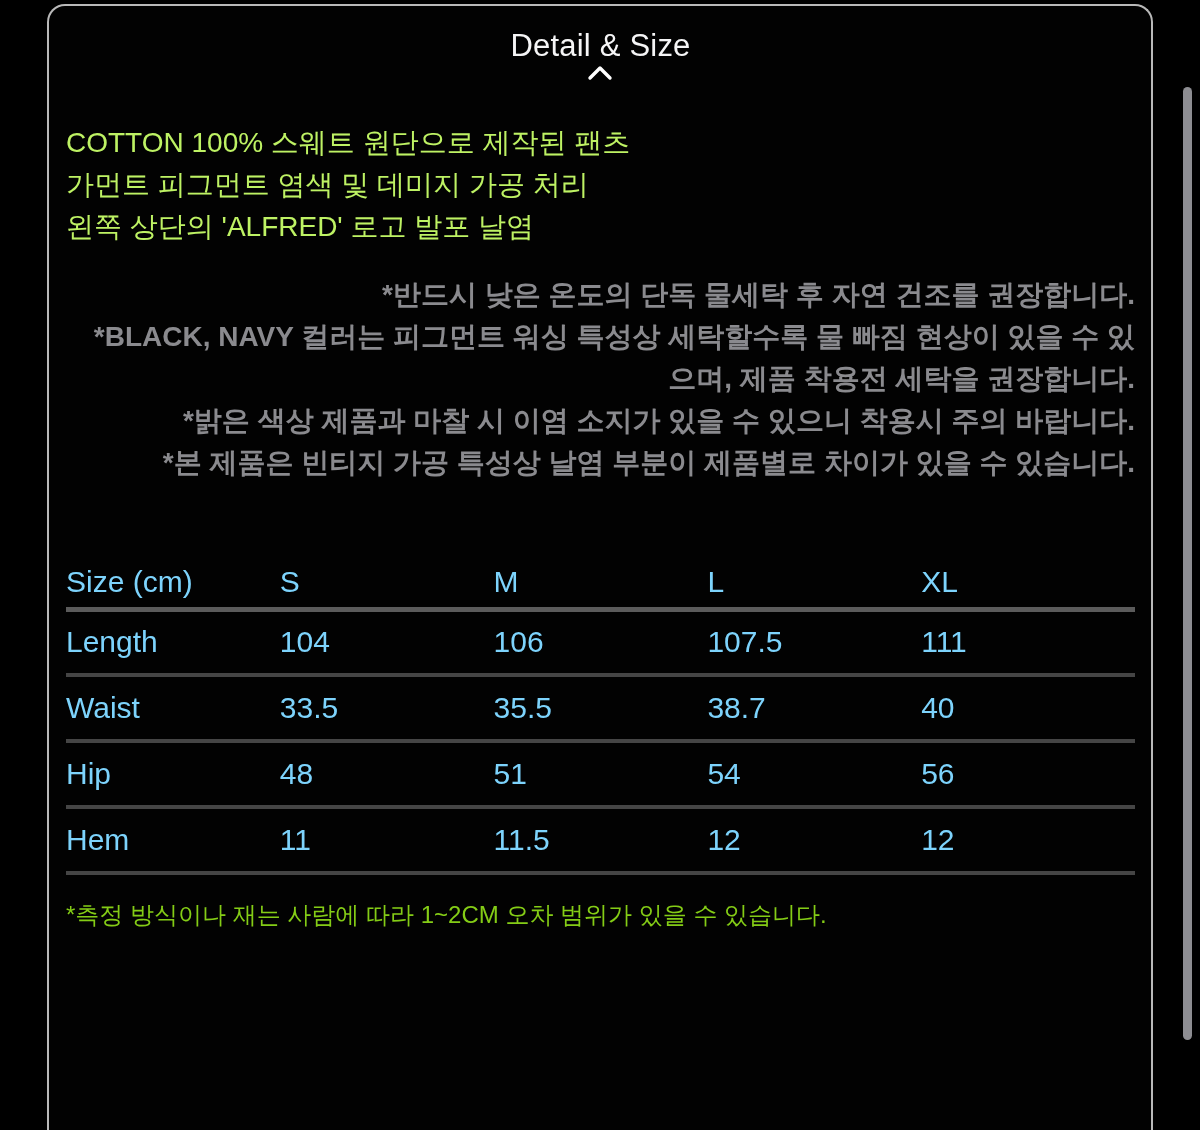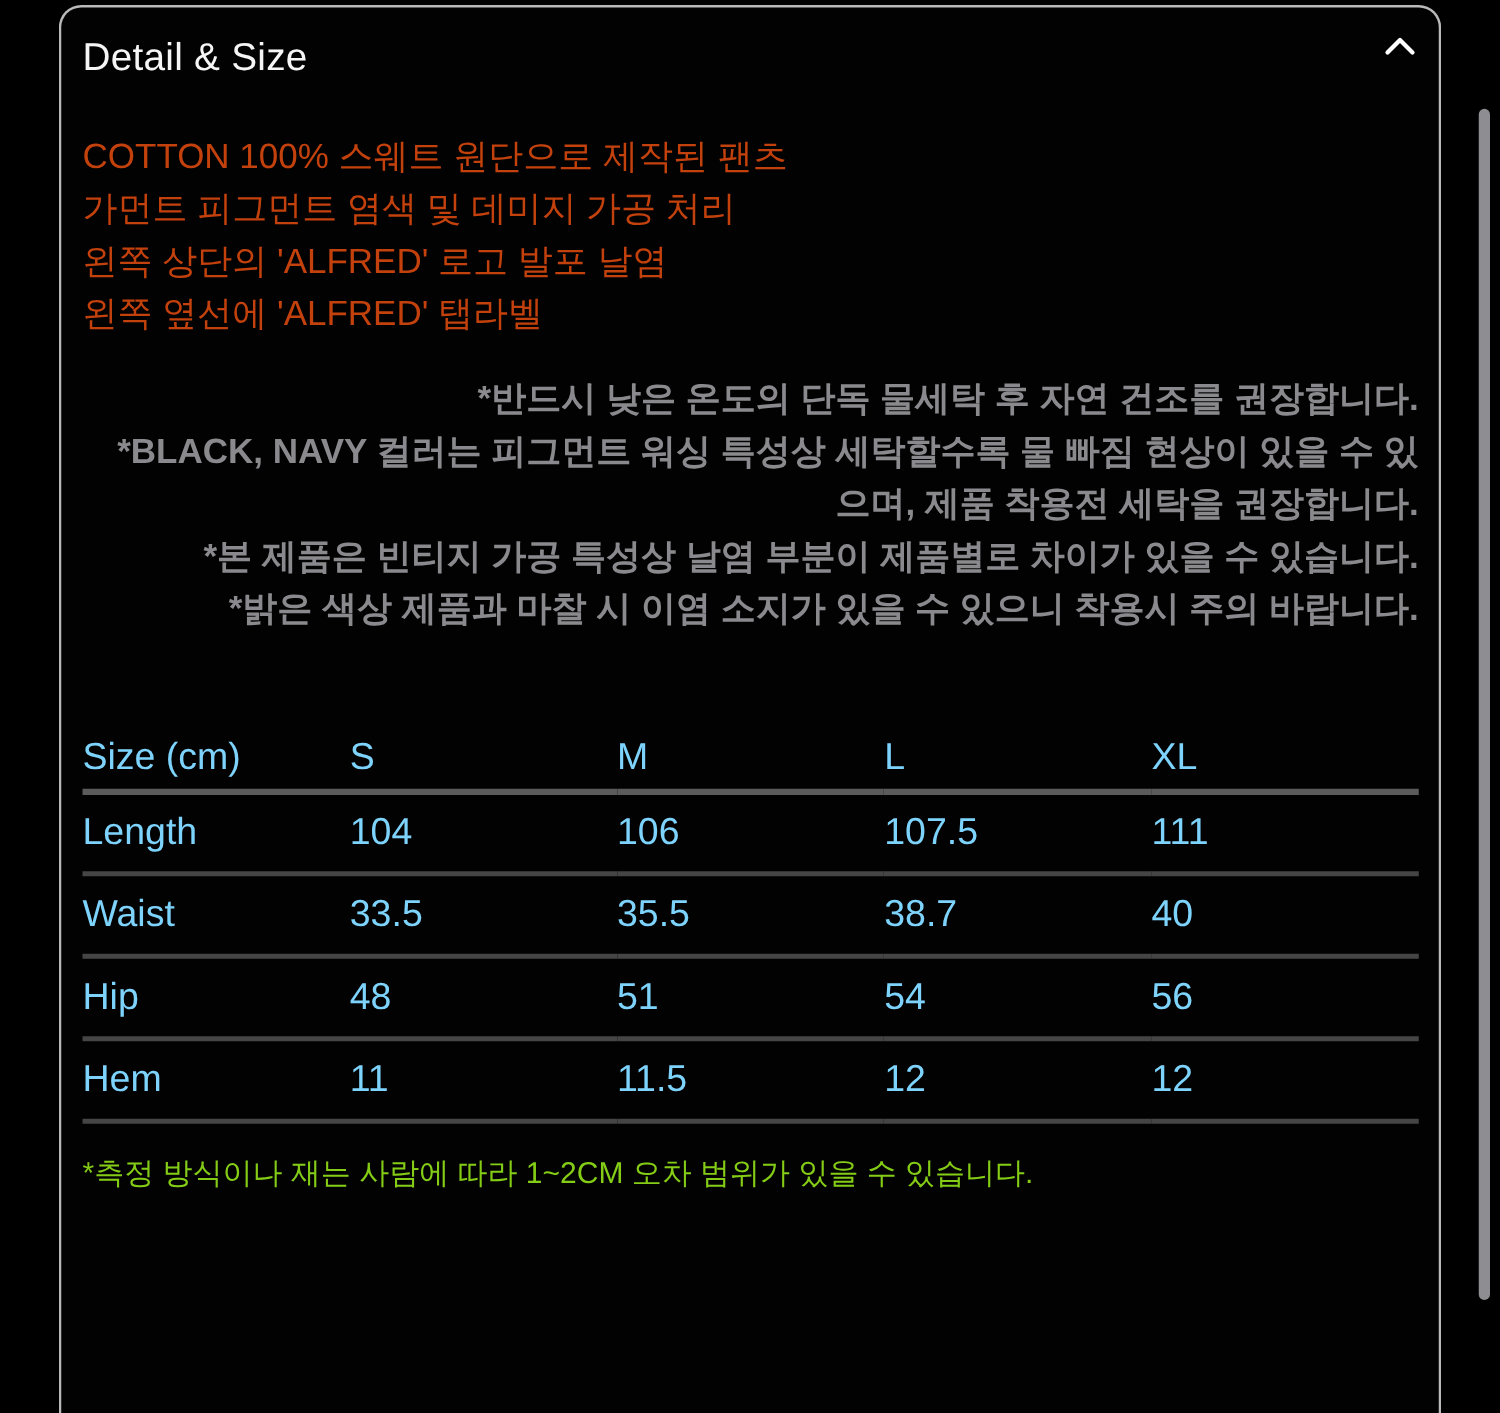--- a/index.html
+++ b/index.html
@@ -14,35 +14,36 @@
     left:47px; top:4px;
     width:1106px; height:1400px;
     background:#020202;
     border:2px solid #b9b9b9;
     border-bottom:none;
     border-radius:18px 18px 0 0;
     padding:22px 16px 0 17px;
   }
   .panel-header {
     display:flex;
-    align-items:flex-start;
+    align-items:center;
     justify-content:space-between;
+    flex-direction:column;
   }
   .panel-title {
     font-size:31px;
     font-weight:500;
     color:#f5f5f6;
     letter-spacing:.2px;
   }
   .chevron-wrap { width:26px; height:18px; margin-right:2px; }
   .desc {
     margin-top:40px;
     font-size:28px;
     line-height:42px;
-    color:#c2410c;
+    color:#bef264;
   }
   .desc p { margin:0; }
   .warnings {
     margin-top:26px;
     font-size:28px;
     line-height:42px;
     font-weight:700;
     color:#8a8a8e;
   }
   .warnings p { margin:0;text-align:right; }
@@ -94,28 +95,27 @@
       <svg width="26" height="18" viewBox="0 0 26 18">
         <polyline points="3,14 13,4 23,14" fill="none" stroke="#ffffff" stroke-width="3.4" stroke-linecap="round" stroke-linejoin="round"></polyline>
       </svg>
     </span>
   </div>
 
   <div class="desc">
     <p>COTTON 100% 스웨트 원단으로 제작된 팬츠</p>
     <p>가먼트 피그먼트 염색 및 데미지 가공 처리</p>
     <p>왼쪽 상단의 'ALFRED' 로고 발포 날염</p>
-    <p>왼쪽 옆선에 'ALFRED' 탭라벨</p>
   </div>
 
   <div class="warnings">
     <p>*반드시 낮은 온도의 단독 물세탁 후 자연 건조를 권장합니다.</p>
     <p>*BLACK, NAVY 컬러는 피그먼트 워싱 특성상 세탁할수록 물 빠짐 현상이 있을 수 있으며, 제품 착용전 세탁을 권장합니다.</p>
+    <p>*밝은 색상 제품과 마찰 시 이염 소지가 있을 수 있으니 착용시 주의 바랍니다.</p>
     <p>*본 제품은 빈티지 가공 특성상 날염 부분이 제품별로 차이가 있을 수 있습니다.</p>
-    <p>*밝은 색상 제품과 마찰 시 이염 소지가 있을 수 있으니 착용시 주의 바랍니다.</p>
   </div>
 
   <table class="size-table">
     <thead>
       <tr>
         <th>Size (cm)</th>
         <th>S</th>
         <th>M</th>
         <th>L</th>
         <th>XL</th>

